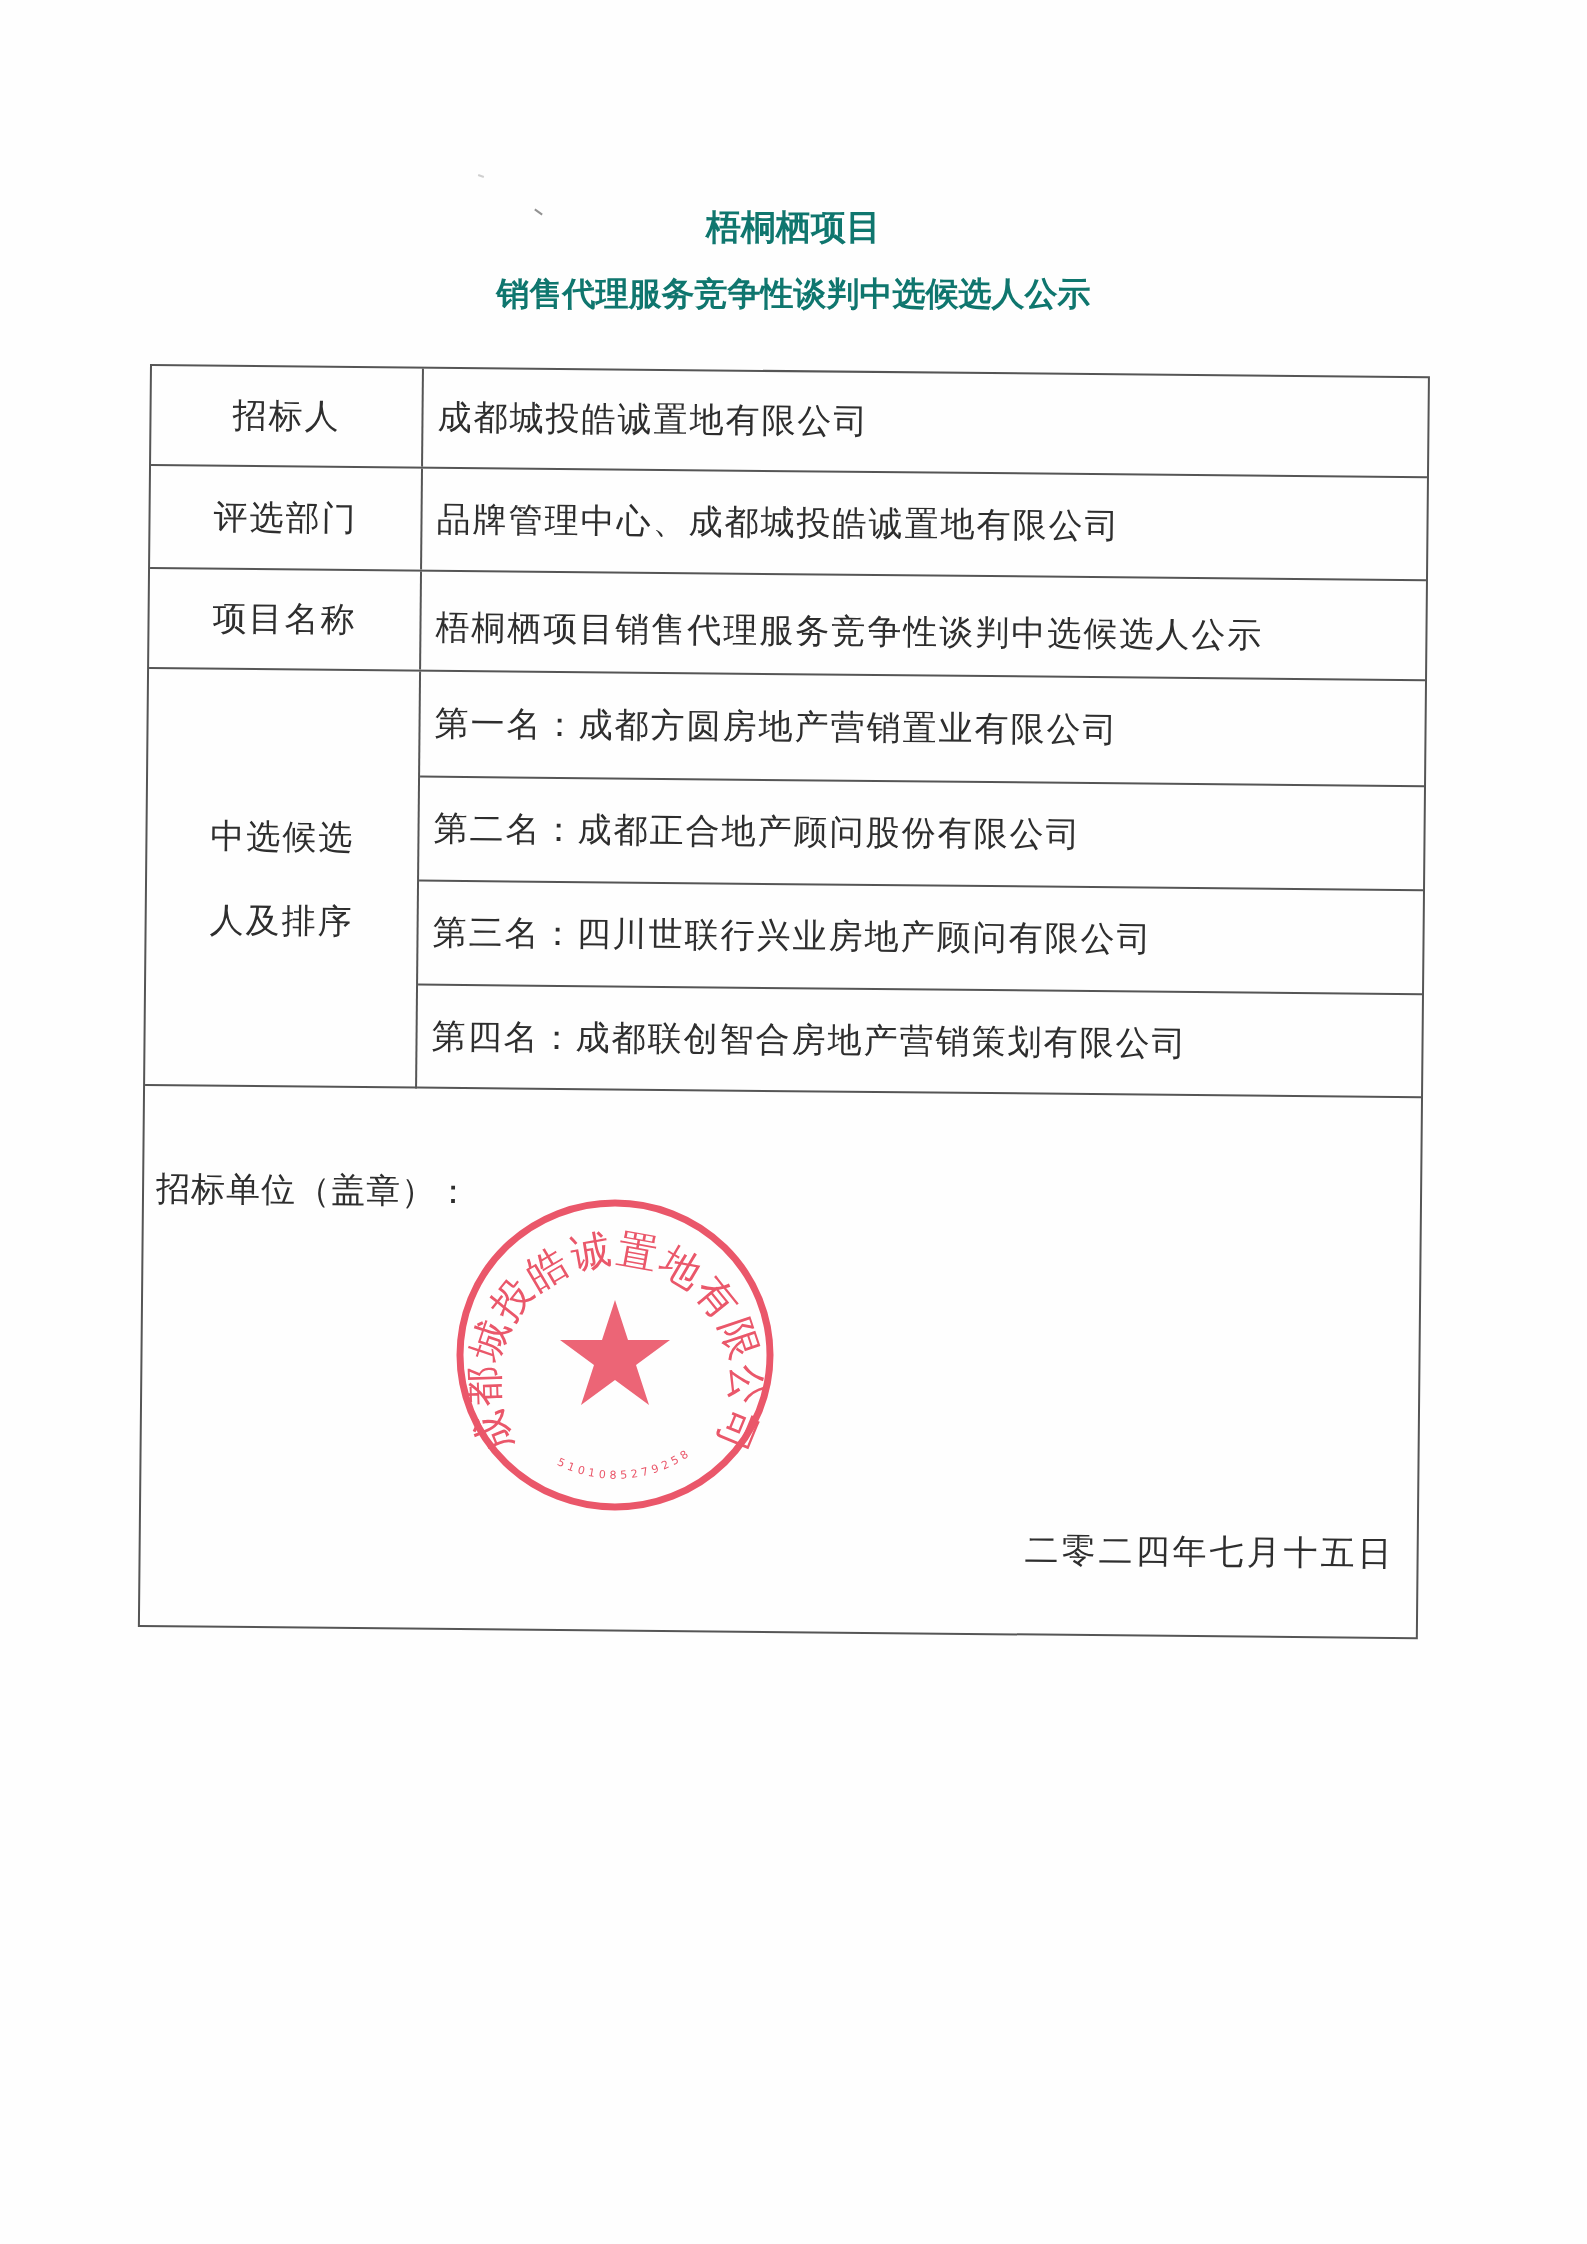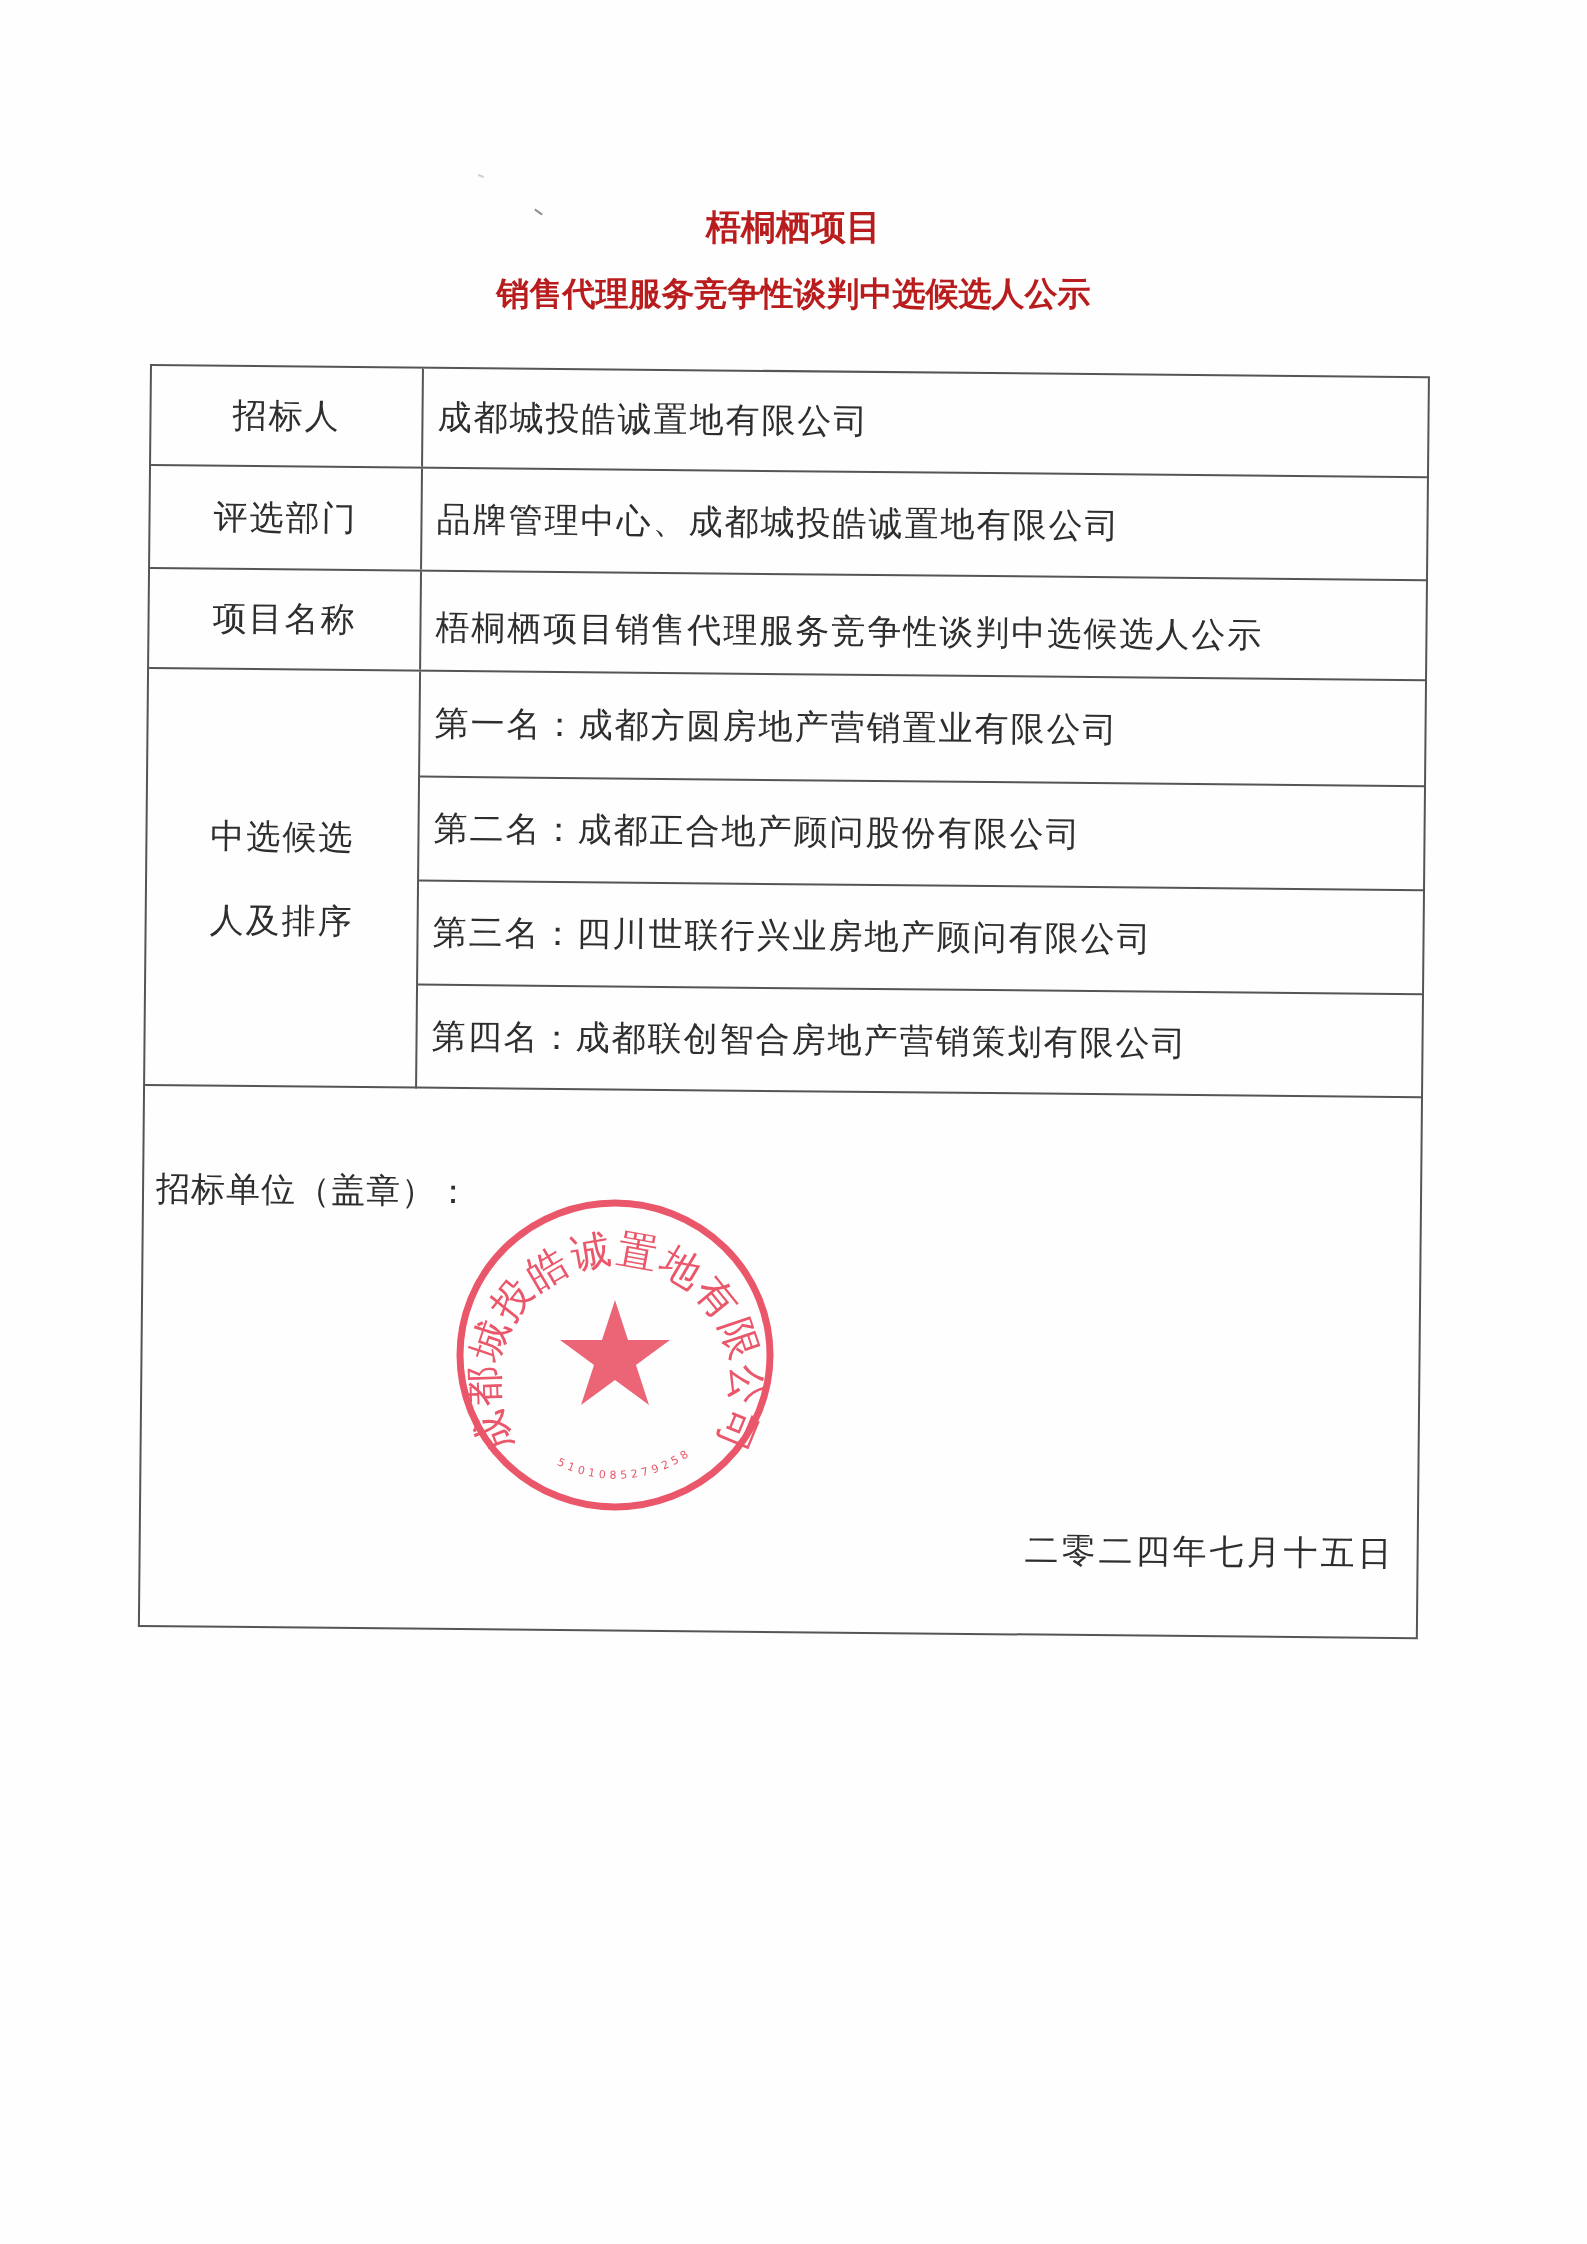--- a/index.html
+++ b/index.html
@@ -21,21 +21,21 @@
     width: 1587px; height: 2244px;
     background: #fefefe;
   }
   .title {
     position: absolute;
     left: 0;
     width: 1587px;
     text-align: center;
     font-family: "DejaVu Sans", "Liberation Sans", sans-serif;
     font-weight: bold;
-    color: #b91c1c;
+    color: #0f766e;
     letter-spacing: 0px;
   }
   .title-1 {
     top: 205px;
     font-size: 35px;
     line-height: 44px;
     padding-left: 0px;
   }
   .title-2 {
     top: 272px;

